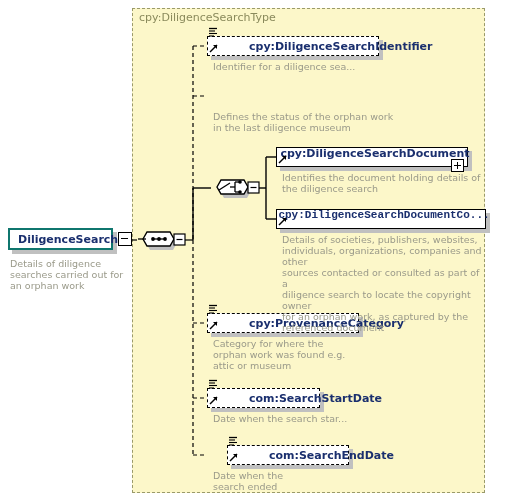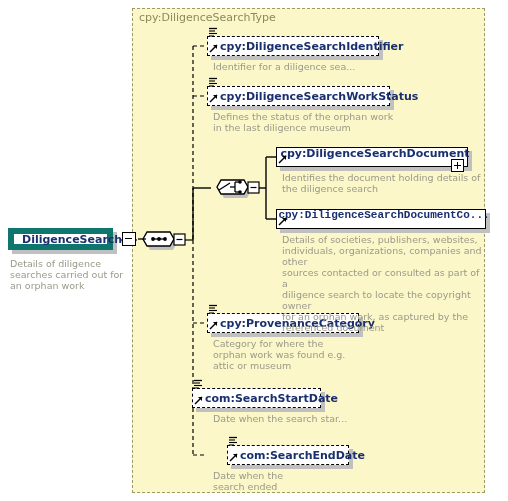--- a/index.html
+++ b/index.html
@@ -30,21 +30,21 @@
   
   .node{position:absolute;box-sizing:border-box;}
   .node .shadow{
     position:absolute;left:4px;top:4px;right:-4px;bottom:-4px;
     background:#c0c0c0;z-index:0;
   }
   .node .boxframe{
     position:relative;z-index:1;box-sizing:border-box;
     background:#ffffff;height:20px;display:flex;align-items:center;
   }
-  .node.optional .boxframe{border:1px dashed #000;}
+  .node.optional .boxframe{border:1px dashed #000;padding-left:29px;}
   .node.required .boxframe{border:1px solid #000;flex-direction:column;}
   .node .label{
     font-size:11px;font-weight:bold;color:#1a2f6e;white-space:nowrap;
     padding-left:12px;padding-right:6px;line-height:11px;
   }
   
   .refarrow{
     position:absolute;left:2px;top:8px;width:9px;height:9px;z-index:3;
   }
   
@@ -56,21 +56,21 @@
     position:relative;z-index:2;width:11px;height:11px;margin-left:auto;margin-right:3px;
     border:1px solid #000;background:#fff;flex:0 0 auto;
   }
   .expander::before{content:"";position:absolute;left:2px;top:5px;width:7px;height:1px;background:#000;}
   .expander.plus::after{content:"";position:absolute;left:5px;top:2px;width:1px;height:7px;background:#000;}
 
   
   .rootnode{position:absolute;left:8px;top:228px;}
   .rootnode .shadow{position:absolute;left:4px;top:4px;right:-4px;bottom:-4px;background:#c0c0c0;z-index:0;}
   .rootnode .boxframe{
-    position:relative;z-index:1;border:6px solid #0f766e;background:#fff;
+    position:relative;z-index:1;border:2px solid #0f766e;background:#fff;
     height:22px;width:105px;display:flex;align-items:center;box-sizing:border-box;
   }
   .rootnode .label{font-size:11px;font-weight:bold;color:#1a2f6e;padding-left:8px;white-space:nowrap;}
   .rootnode .expander{margin-left:auto;margin-right:3px;width:12px;height:12px;}
 
   
   .annot{
     position:absolute;font-size:9.5px;color:#9a9a8a;line-height:11px;
     white-space:pre-line;z-index:2;
   }
@@ -167,36 +167,20 @@
     <svg class="refarrow" viewBox="0 0 9 9">
       <line x1="1" y1="8" x2="8" y2="1" stroke="#000" stroke-width="1.5"></line>
       <polygon points="8,1 8,5 4,1" fill="#000"></polygon>
     </svg>
     <div class="boxframe">
       <span class="label">cpy:DiligenceSearchIdentifier</span>
     </div>
   </div>
   <div class="annot" style="left:213px;top:61px;width:180px;">Identifier for a diligence sea...</div>
 
-  <div class="node optional" style="left:207px;top:86px;width:183px;">
-    <div class="shadow"></div>
-    <svg class="linesglyph" viewBox="0 0 10 11">
-      <line x1="1" y1="1.5" x2="9" y2="1.5" stroke="#000" stroke-width="1.3"></line>
-      <line x1="1" y1="4" x2="7" y2="4" stroke="#000" stroke-width="1.1"></line>
-      <line x1="1" y1="6.5" x2="9" y2="6.5" stroke="#000" stroke-width="1.1"></line>
-      <line x1="1" y1="9" x2="6" y2="9" stroke="#000" stroke-width="1.1"></line>
-    </svg>
-    <svg class="refarrow" viewBox="0 0 9 9">
-      <line x1="1" y1="8" x2="8" y2="1" stroke="#000" stroke-width="1.5"></line>
-      <polygon points="8,1 8,5 4,1" fill="#000"></polygon>
-    </svg>
-    <div class="boxframe">
-      <span class="label">cpy:DiligenceSearchWorkStatus</span>
-    </div>
-  </div>
   <div class="annot" style="left:213px;top:111px;width:200px;">Defines the status of the orphan work
 in the last diligence museum</div>
 
   <div class="node required" style="left:276px;top:147px;width:192px;">
     <div class="shadow"></div>
     <svg class="refarrow" viewBox="0 0 9 9">
       <line x1="1" y1="8" x2="8" y2="1" stroke="#000" stroke-width="1.5"></line>
       <polygon points="8,1 8,5 4,1" fill="#000"></polygon>
     </svg>
     <div class="boxframe">
@@ -238,21 +222,21 @@
       <polygon points="8,1 8,5 4,1" fill="#000"></polygon>
     </svg>
     <div class="boxframe">
       <span class="label">cpy:ProvenanceCategory</span>
     </div>
   </div>
   <div class="annot" style="left:213px;top:338px;width:170px;">Category for where the
 orphan work was found e.g.
 attic or museum</div>
 
-  <div class="node optional" style="left:192px;top:388px;width:129px;">
+  <div class="node optional" style="left:207px;top:388px;width:113px;">
     <div class="shadow"></div>
     <svg class="linesglyph" viewBox="0 0 10 11">
       <line x1="1" y1="1.5" x2="9" y2="1.5" stroke="#000" stroke-width="1.3"></line>
       <line x1="1" y1="4" x2="7" y2="4" stroke="#000" stroke-width="1.1"></line>
       <line x1="1" y1="6.5" x2="9" y2="6.5" stroke="#000" stroke-width="1.1"></line>
       <line x1="1" y1="9" x2="6" y2="9" stroke="#000" stroke-width="1.1"></line>
     </svg>
     <svg class="refarrow" viewBox="0 0 9 9">
       <line x1="1" y1="8" x2="8" y2="1" stroke="#000" stroke-width="1.5"></line>
       <polygon points="8,1 8,5 4,1" fill="#000"></polygon>

